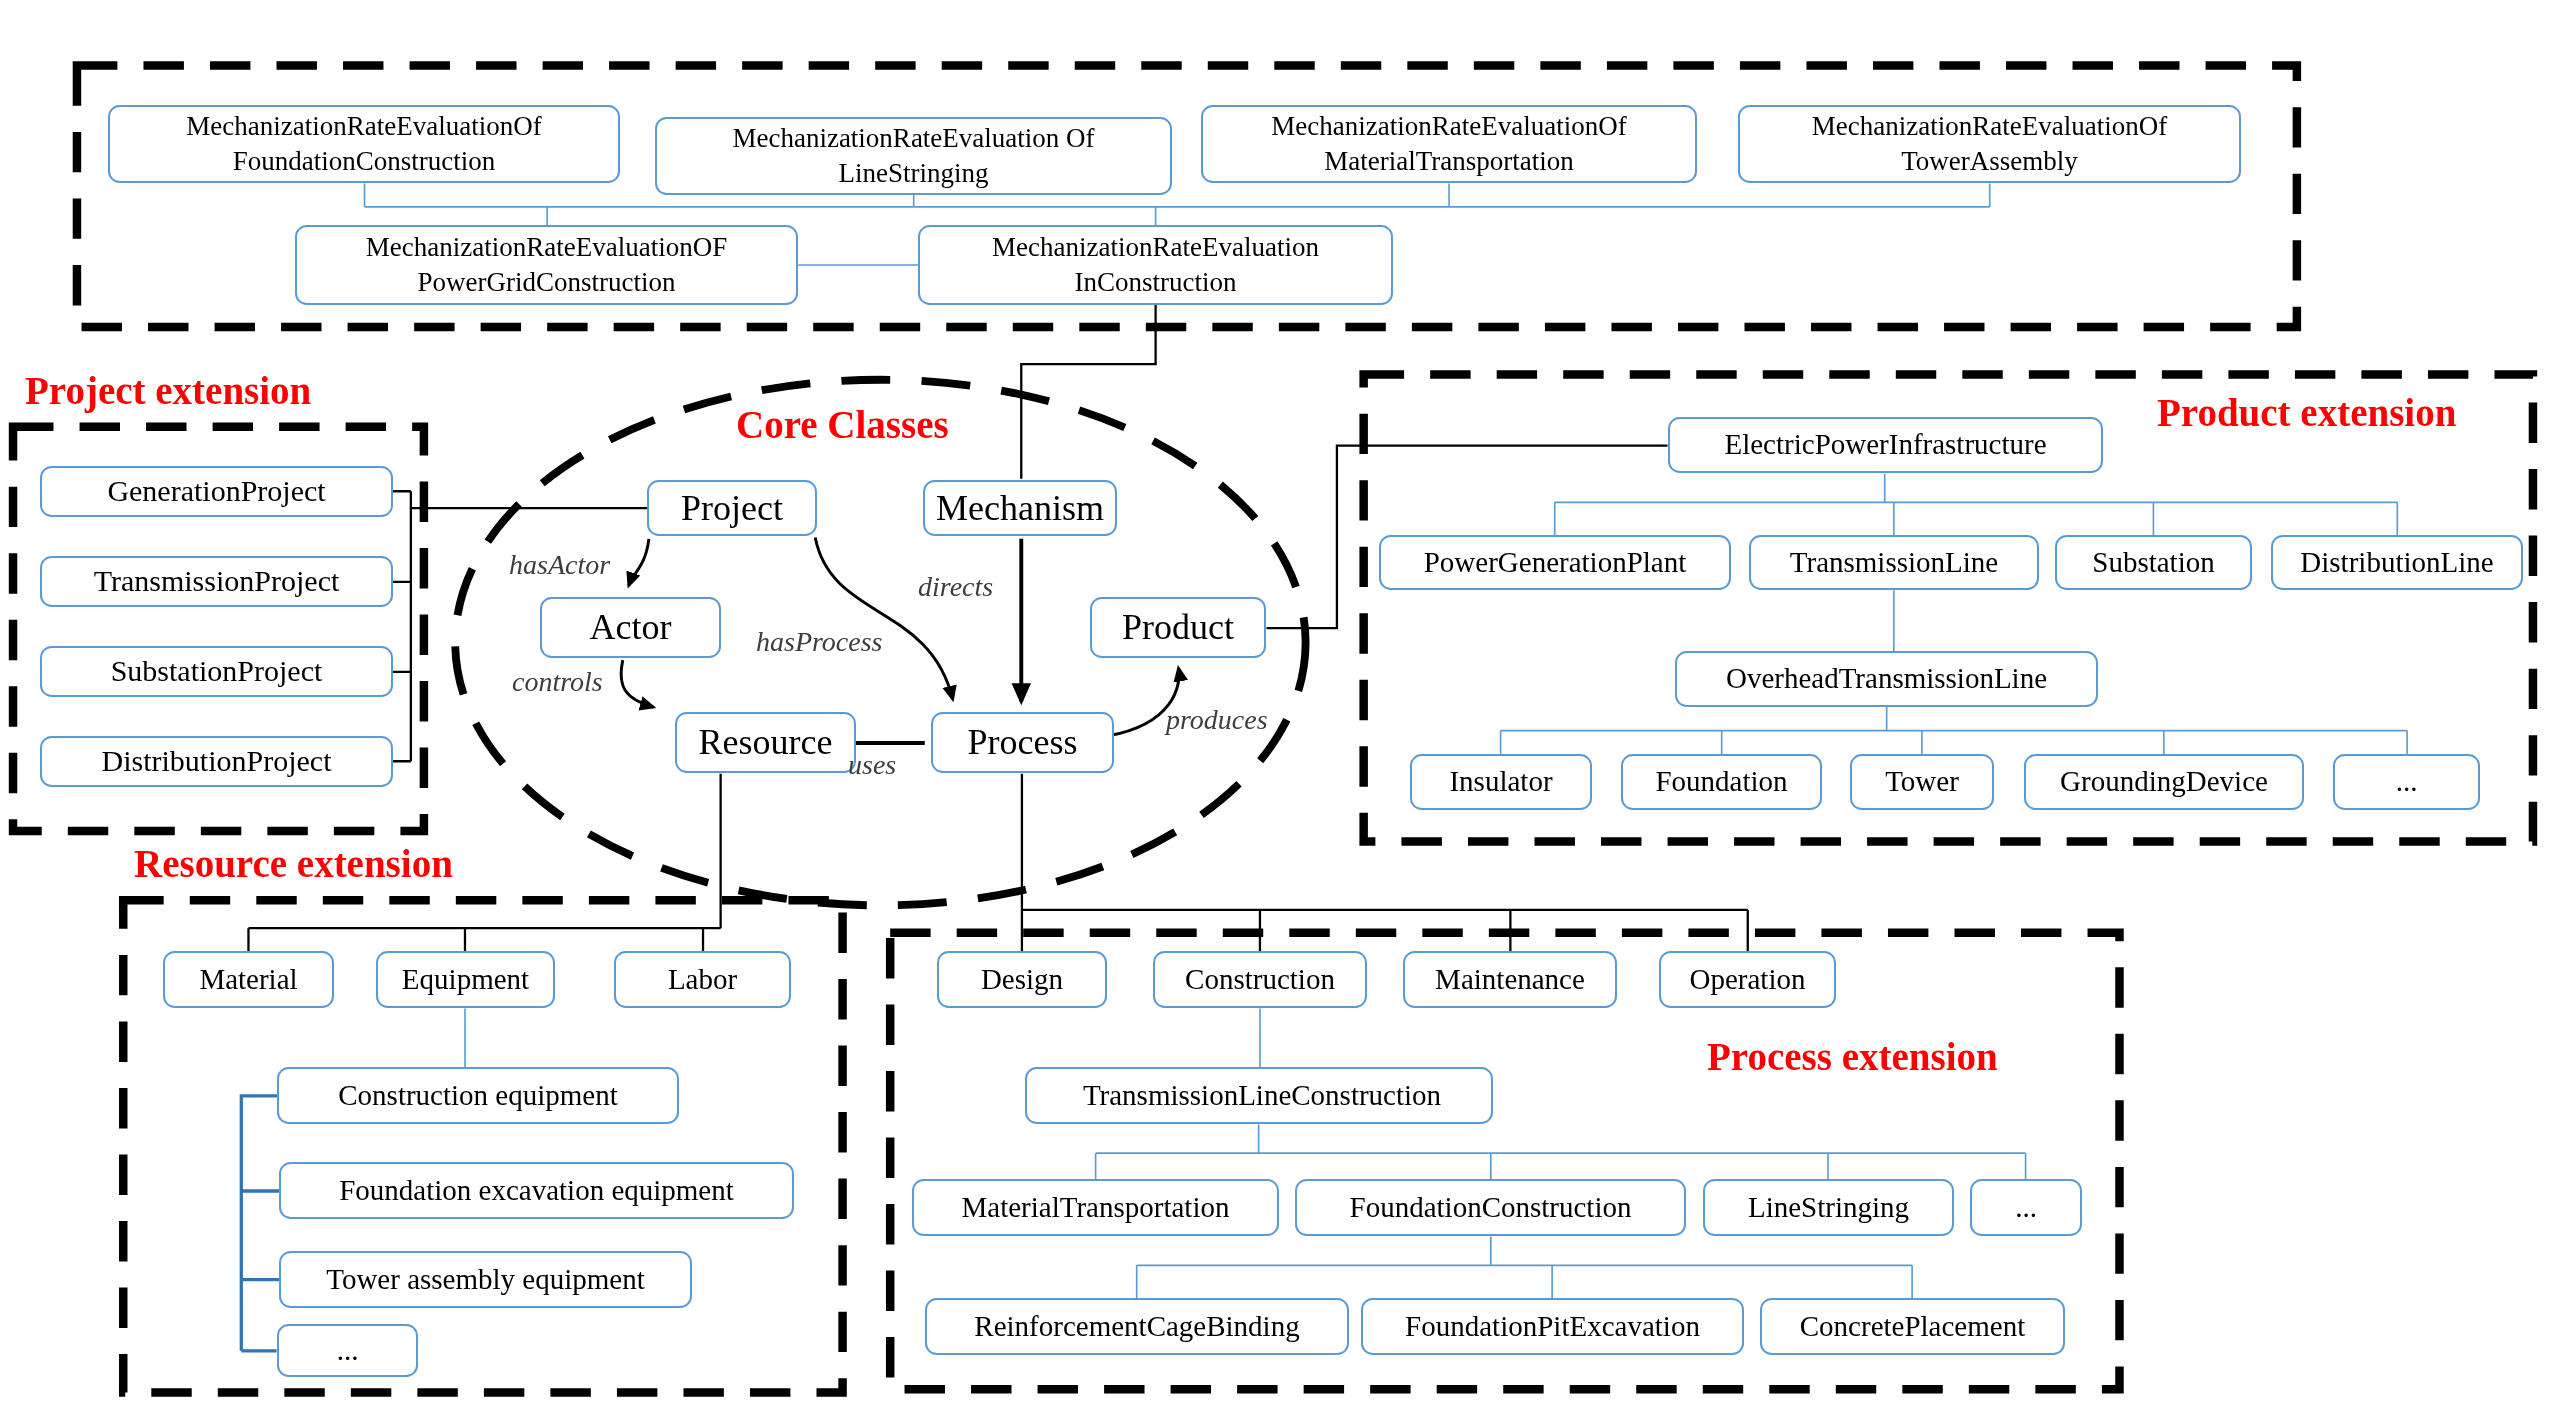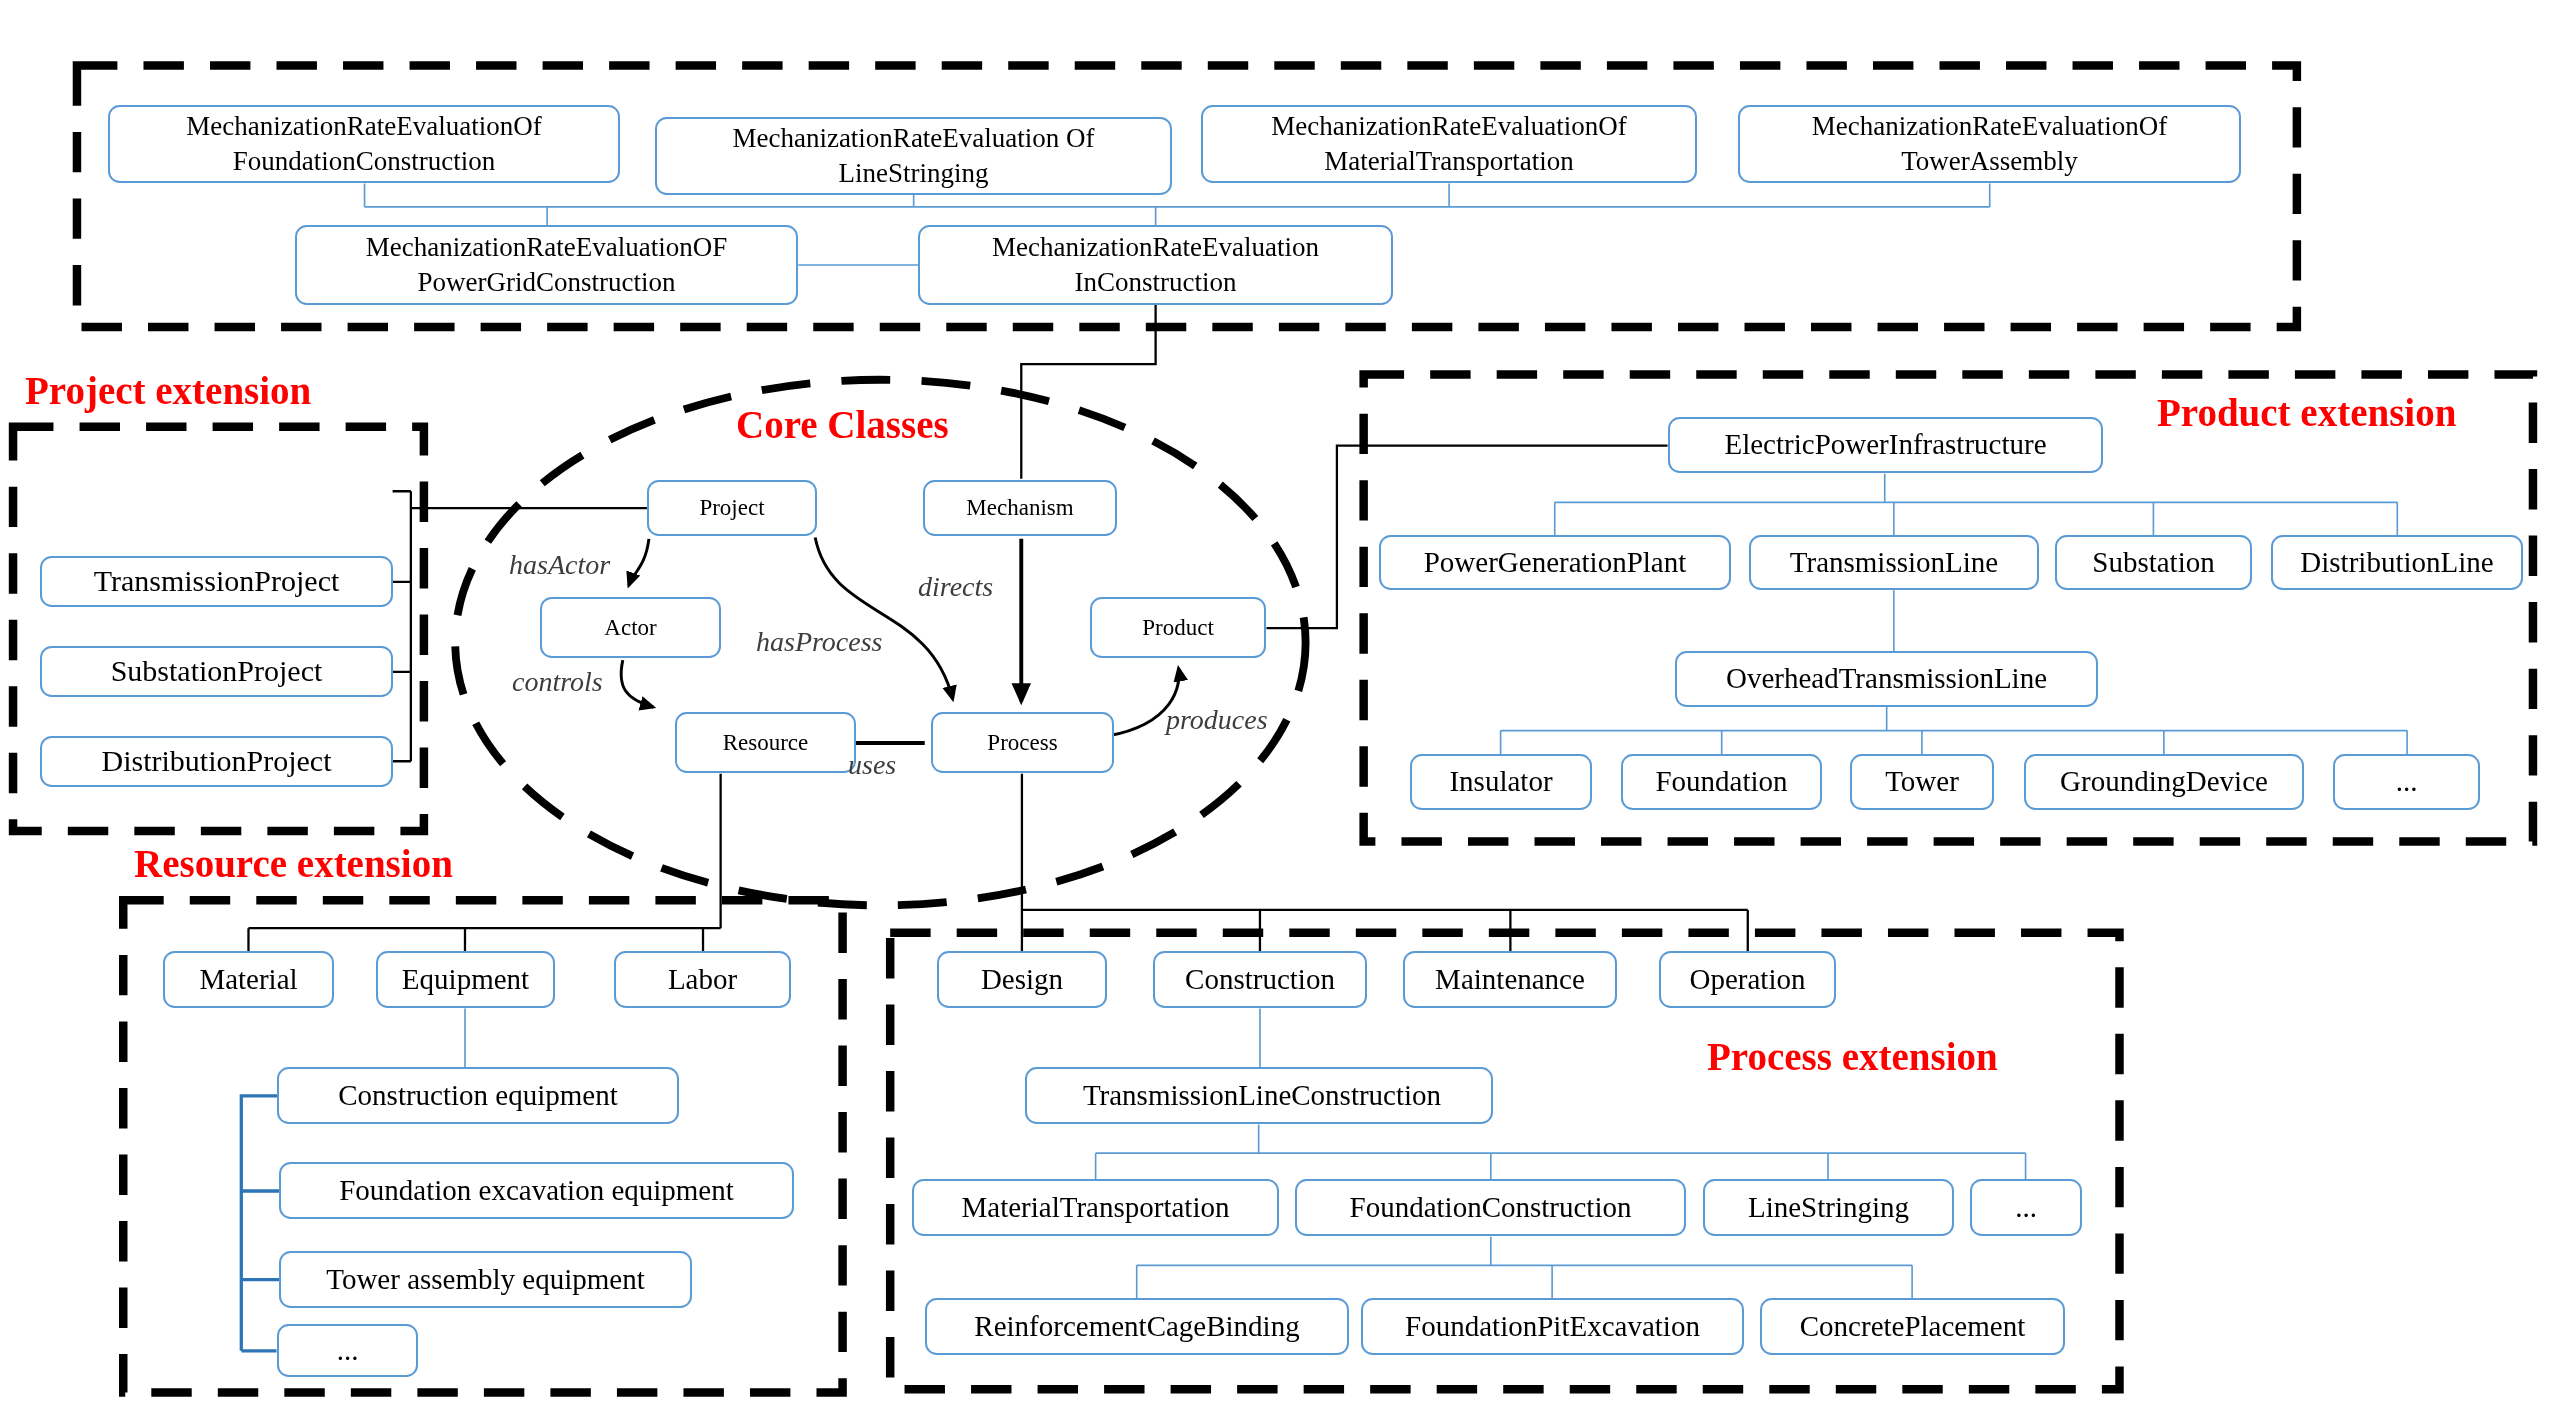--- a/index.html
+++ b/index.html
@@ -1,21 +1,21 @@
 <!DOCTYPE html>
 <html style="font-size:10.4px"><head>
 <meta charset="utf-8">
 <style>
   html,body{margin:0;padding:0;background:#fff;}
   #canvas{position:relative;width:2576px;height:1409px;background:#fff;overflow:hidden;
           font-family:"Liberation Serif",serif;}
   #wires{position:absolute;left:0;top:0;}
   .node{position:absolute;box-sizing:border-box;background:#fff;border:2px solid #5B9BD5;
         border-radius:11.7px;display:flex;flex-direction:column;align-items:center;justify-content:center;
-        text-align:center;color:#000;line-height:1.28;font-family:"Liberation Serif",serif;}.f42{font-size:27px}.f44{font-size:29px}.f46{font-size:30px}.f48{font-size:23px}
+        text-align:center;color:#000;line-height:1.28;font-family:"Liberation Serif",serif;}.f42{font-size:27px}.f44{font-size:29px}.f46{font-size:30px}.f48{font-size:36px}
   .ext-title{position:absolute;color:#FF0000;font-weight:bold;font-size:39px;white-space:nowrap;
              font-family:"Liberation Serif",serif;}
   .rel{position:absolute;font-style:italic;font-size:28px;color:#3d3d3d;white-space:nowrap;
        font-family:"Liberation Serif",serif;}
 </style>
 </head>
 <body>
 
 <div id="canvas">
 
@@ -85,20 +85,23 @@
   </div>
   <div class="node f42" style="left:295px;top:225px;width:503px;height:80px;">
     <span>MechanizationRateEvaluationOF</span>
       <span>PowerGridConstruction</span>
   </div>
   <div class="node f42" style="left:918px;top:225px;width:475px;height:80px;">
     <span>MechanizationRateEvaluation</span>
       <span>InConstruction</span>
   </div>
 
+  <div class="node f46" style="left:40px;top:466px;width:353px;height:51px;">
+      <span>GenerationProject</span>
+    </div>
   <div class="node f46" style="left:40px;top:556px;width:353px;height:51px;">
       <span>TransmissionProject</span>
     </div>
   <div class="node f46" style="left:40px;top:646px;width:353px;height:51px;">
       <span>SubstationProject</span>
     </div>
   <div class="node f46" style="left:40px;top:736px;width:353px;height:51px;">
       <span>DistributionProject</span>
     </div>
 

